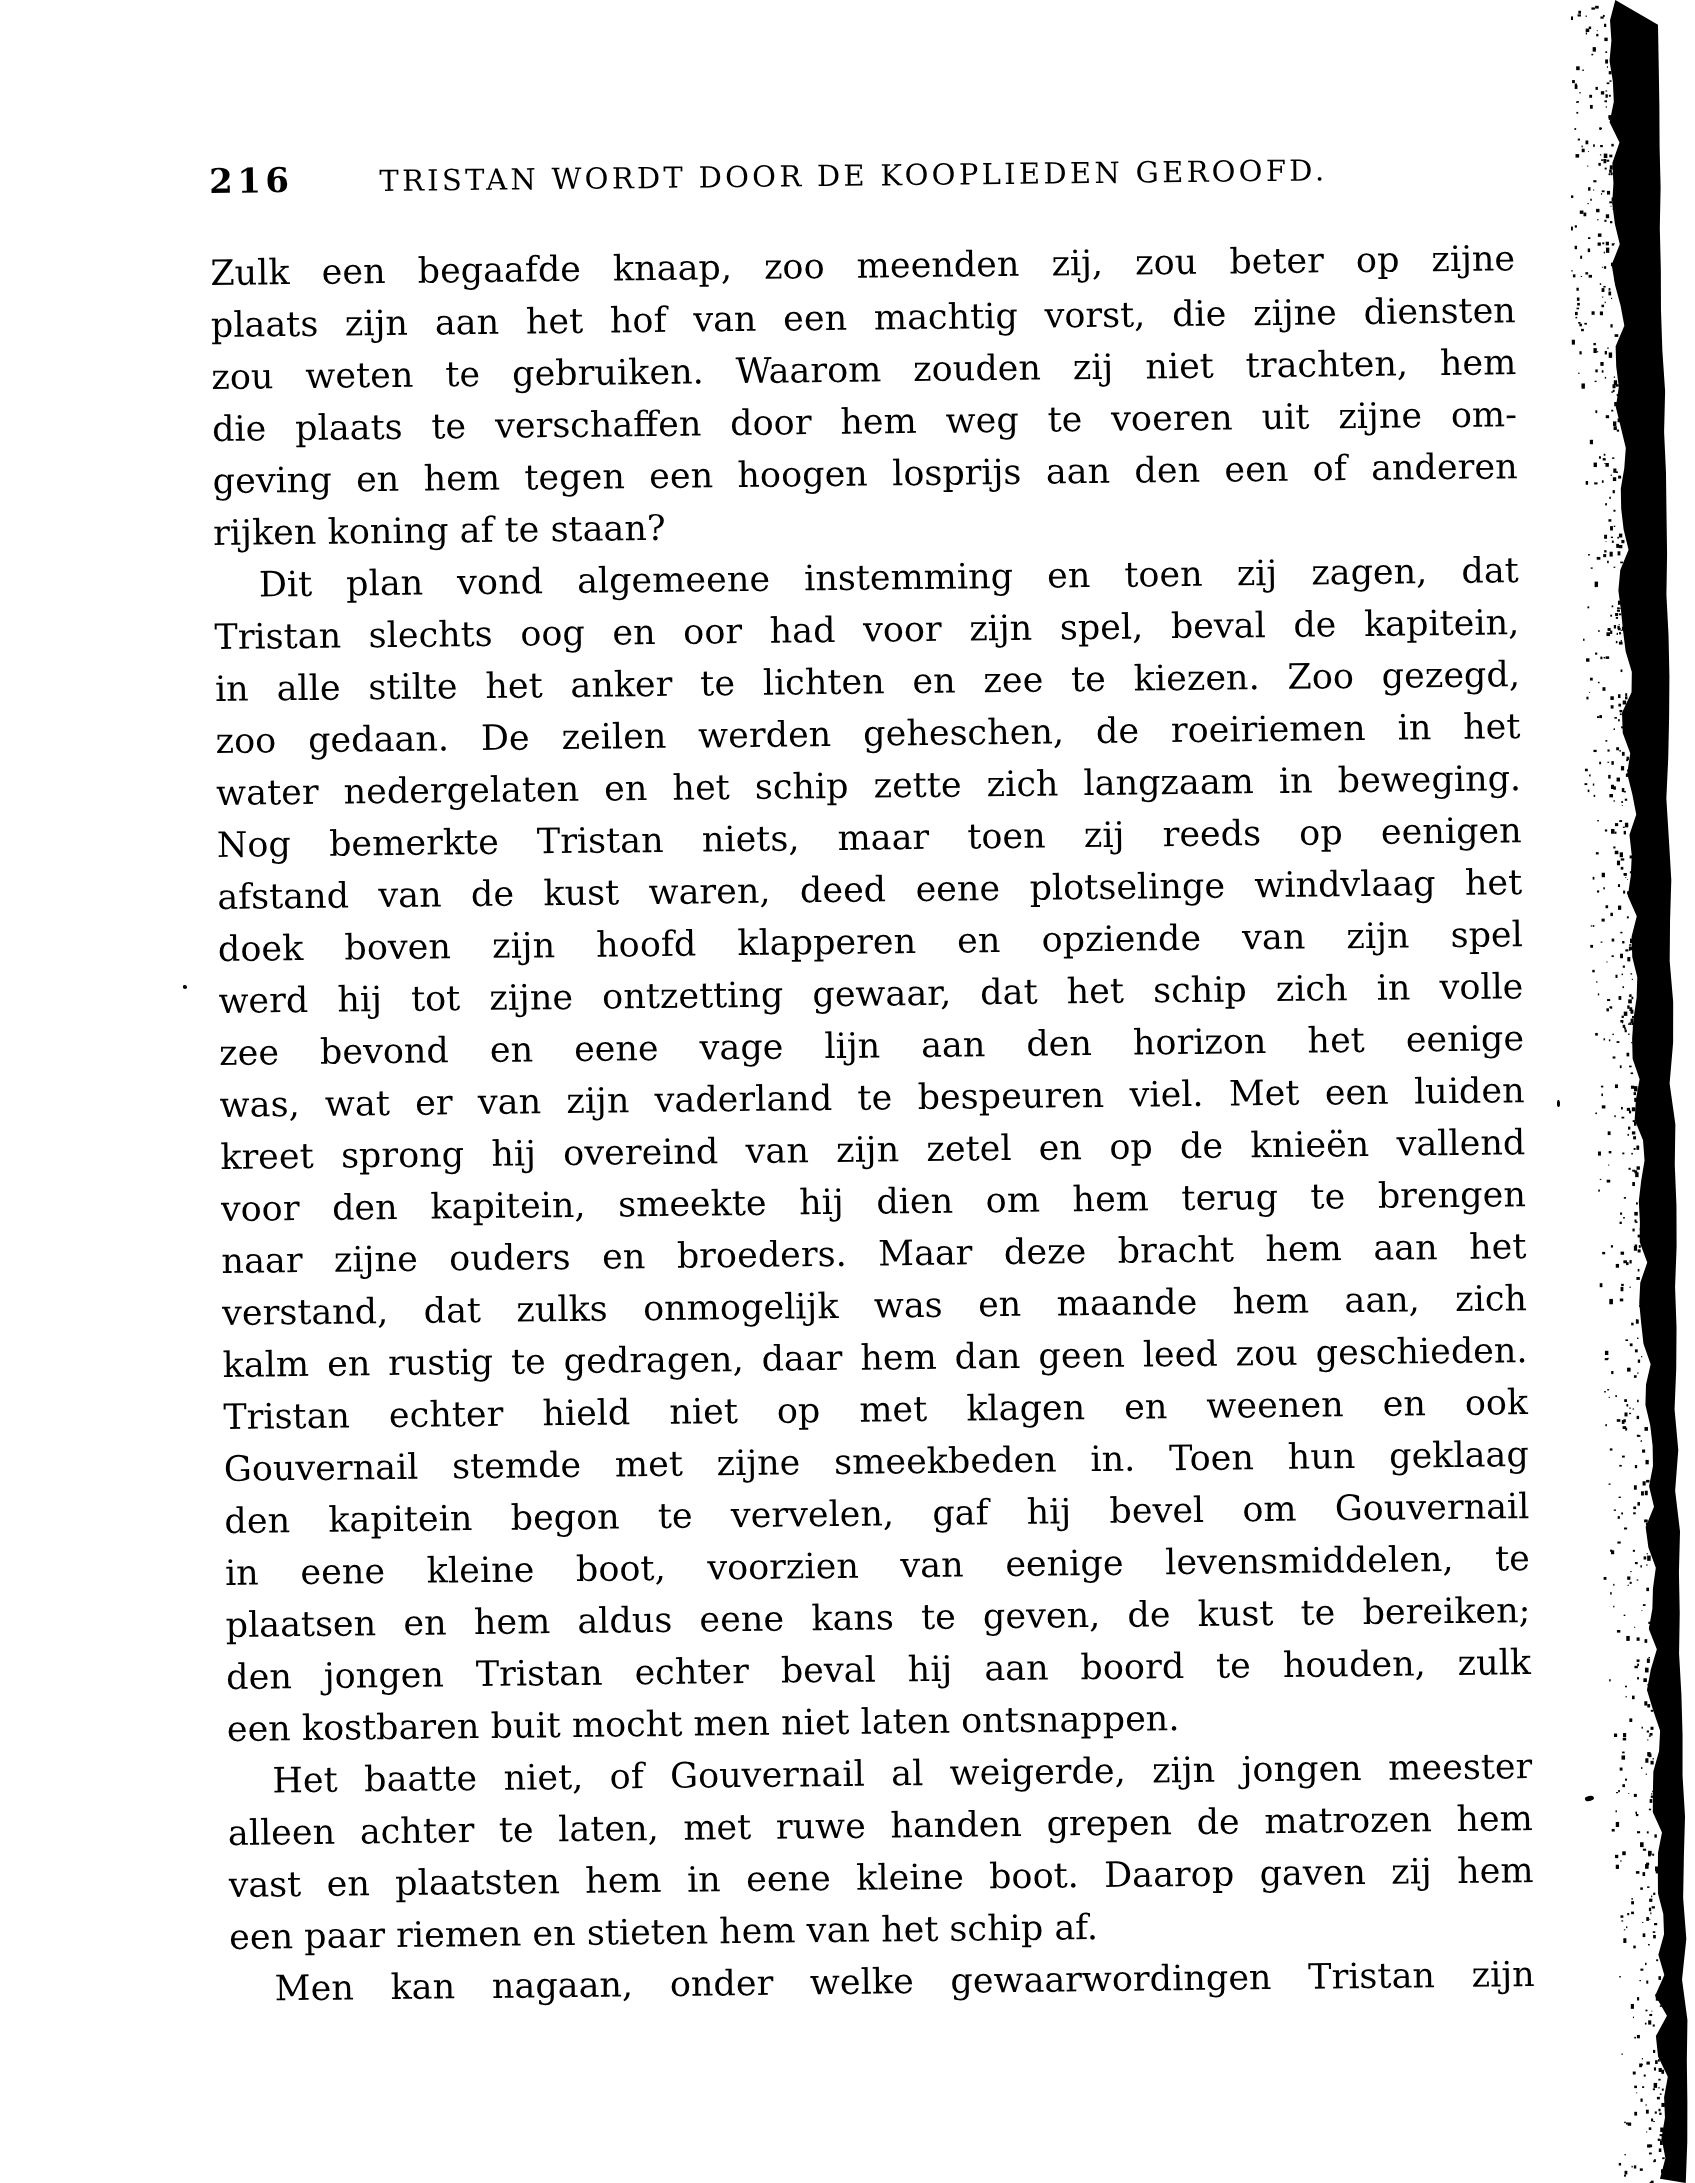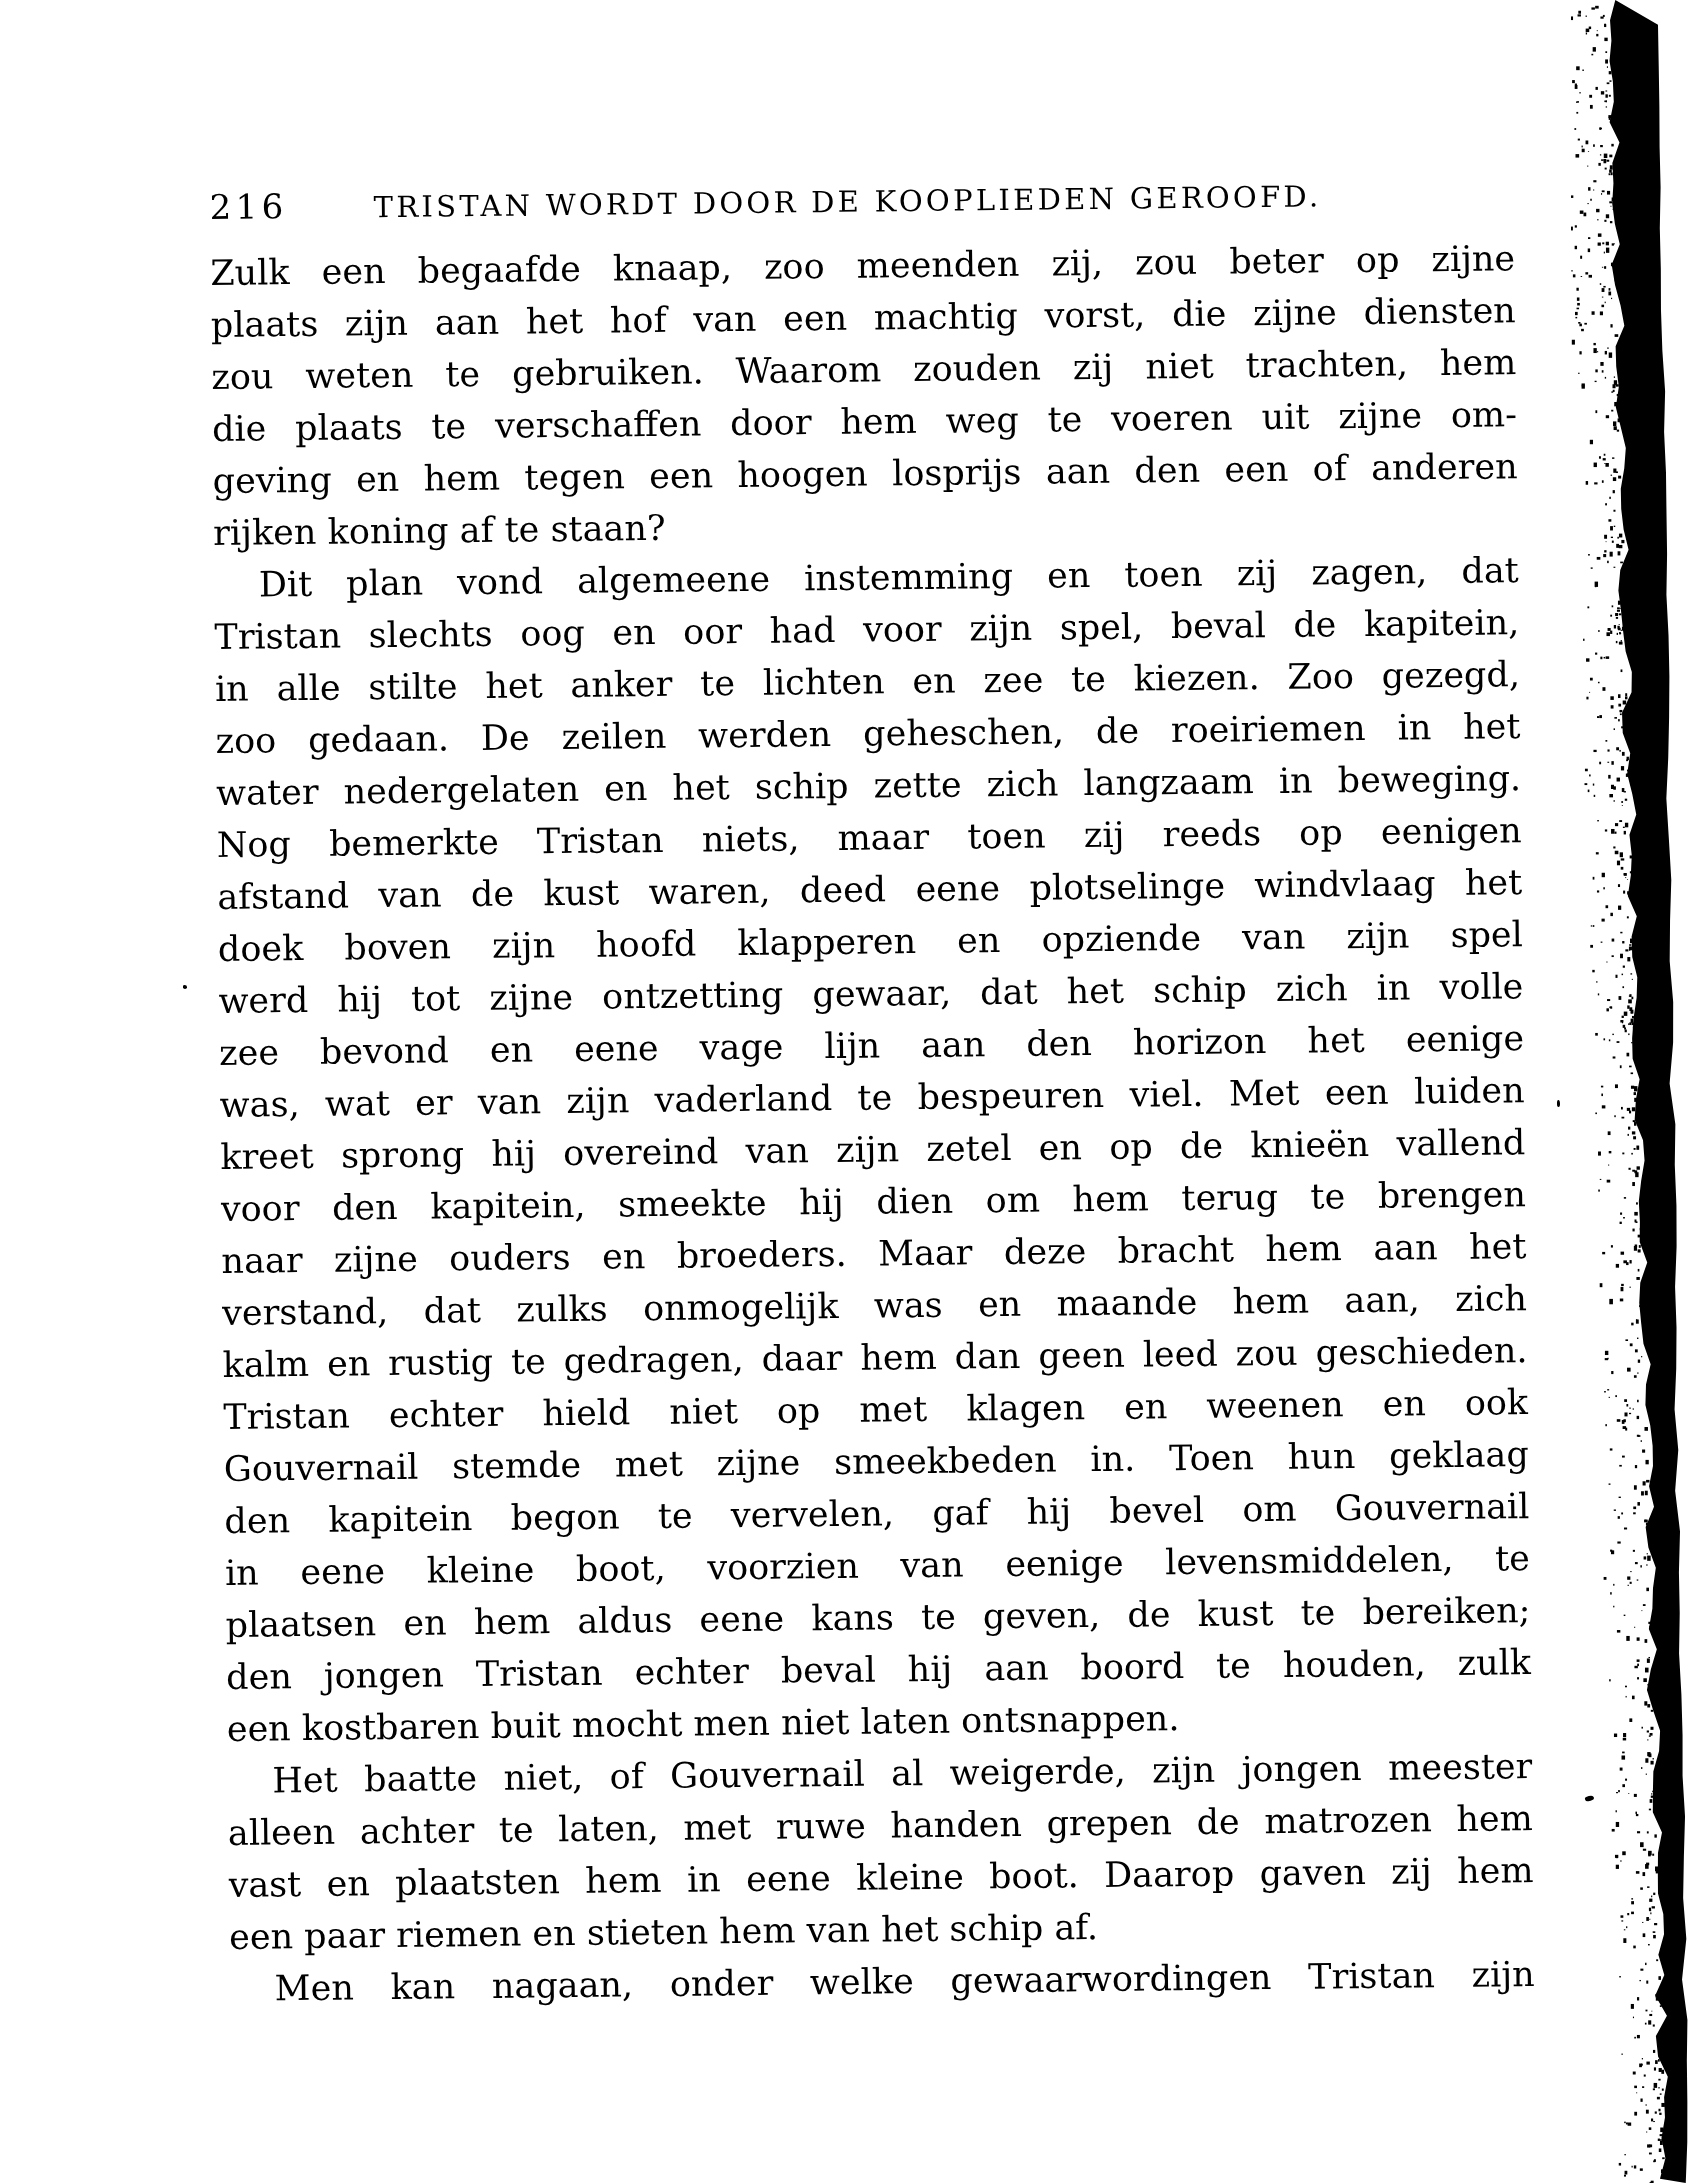--- a/index.html
+++ b/index.html
@@ -9,21 +9,21 @@
   }
   .sheet{position:absolute;inset:0;background:#ffffff;}
   .content{
     position:absolute;left:209px;top:161px;width:1305px;
     transform:rotate(-0.65deg);transform-origin:0 0;
   }
   .header{
     display:flex;align-items:baseline;height:57px;
   }
   .pagenum{
-    font-size:34px;letter-spacing:4.4px;font-weight:400;margin-top:26px;
+    font-size:34px;letter-spacing:4.4px;font-weight:700;
   }
   .running-title{
     margin-left:86px;font-size:29px;letter-spacing:3.3px;font-weight:500;
     white-space:nowrap;
   }
   .bodytext{margin-top:29px;}
   .line{
     font-size:35px;line-height:52px;height:52px;overflow:hidden;
     text-align:justify;text-align-last:justify;white-space:normal;
   }

